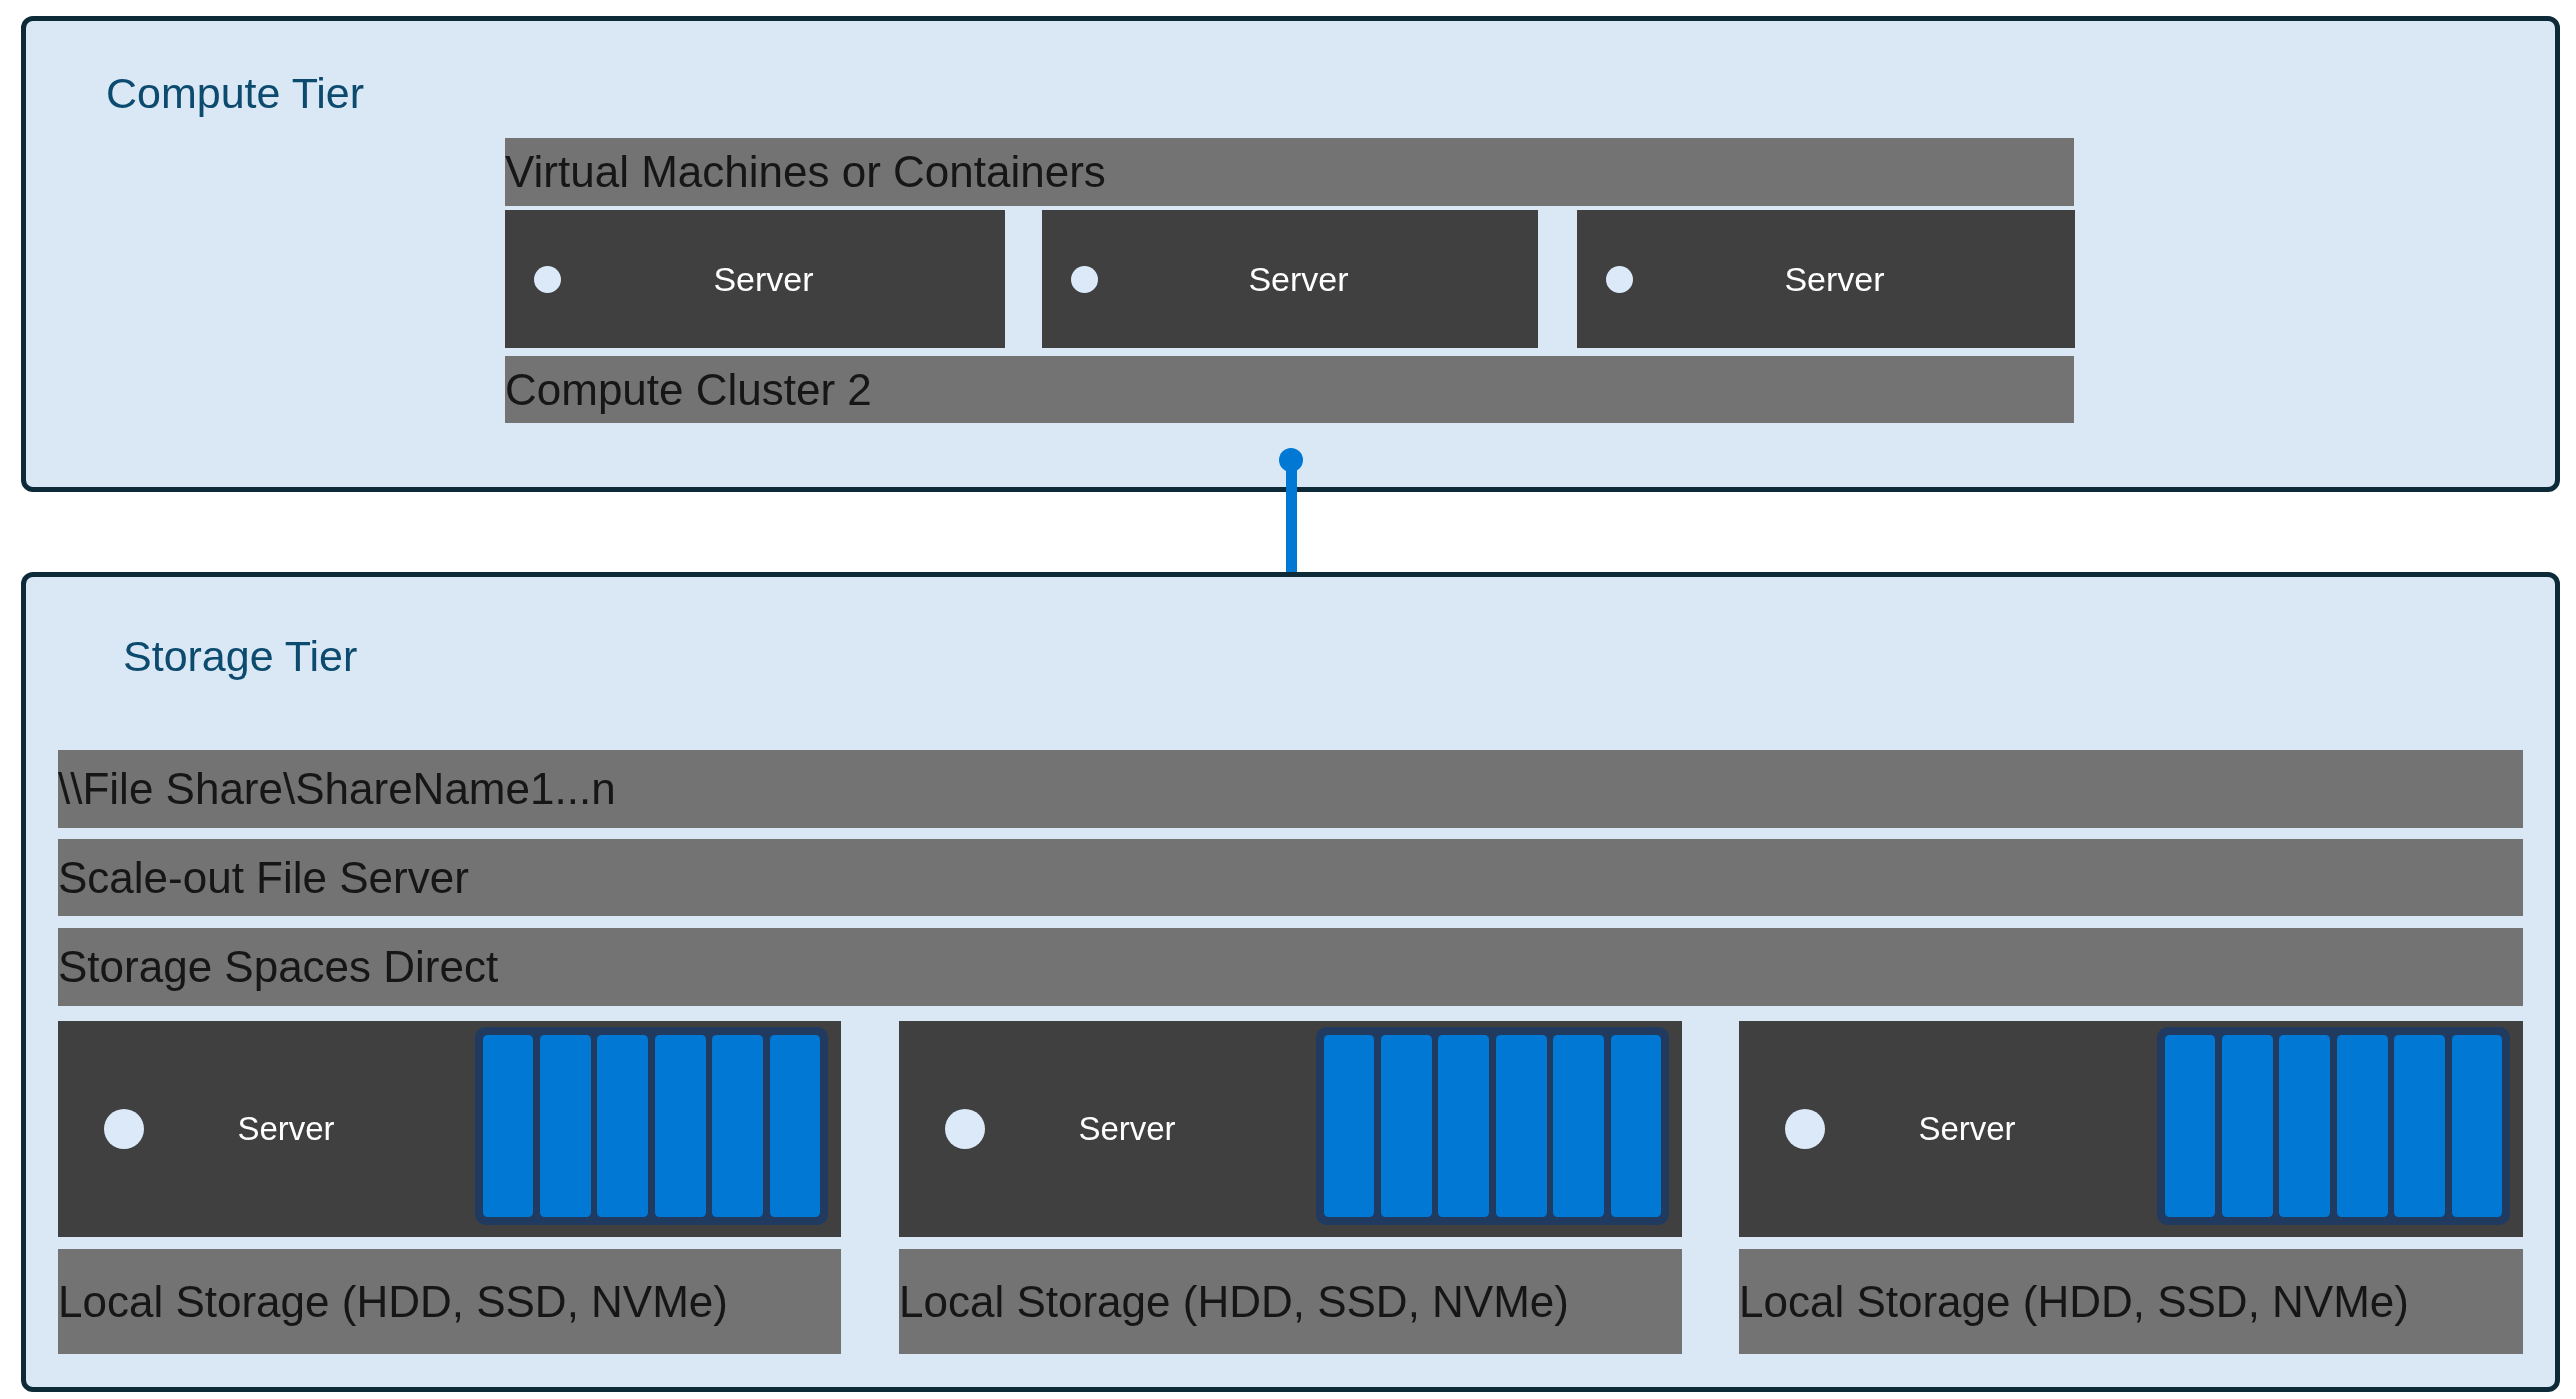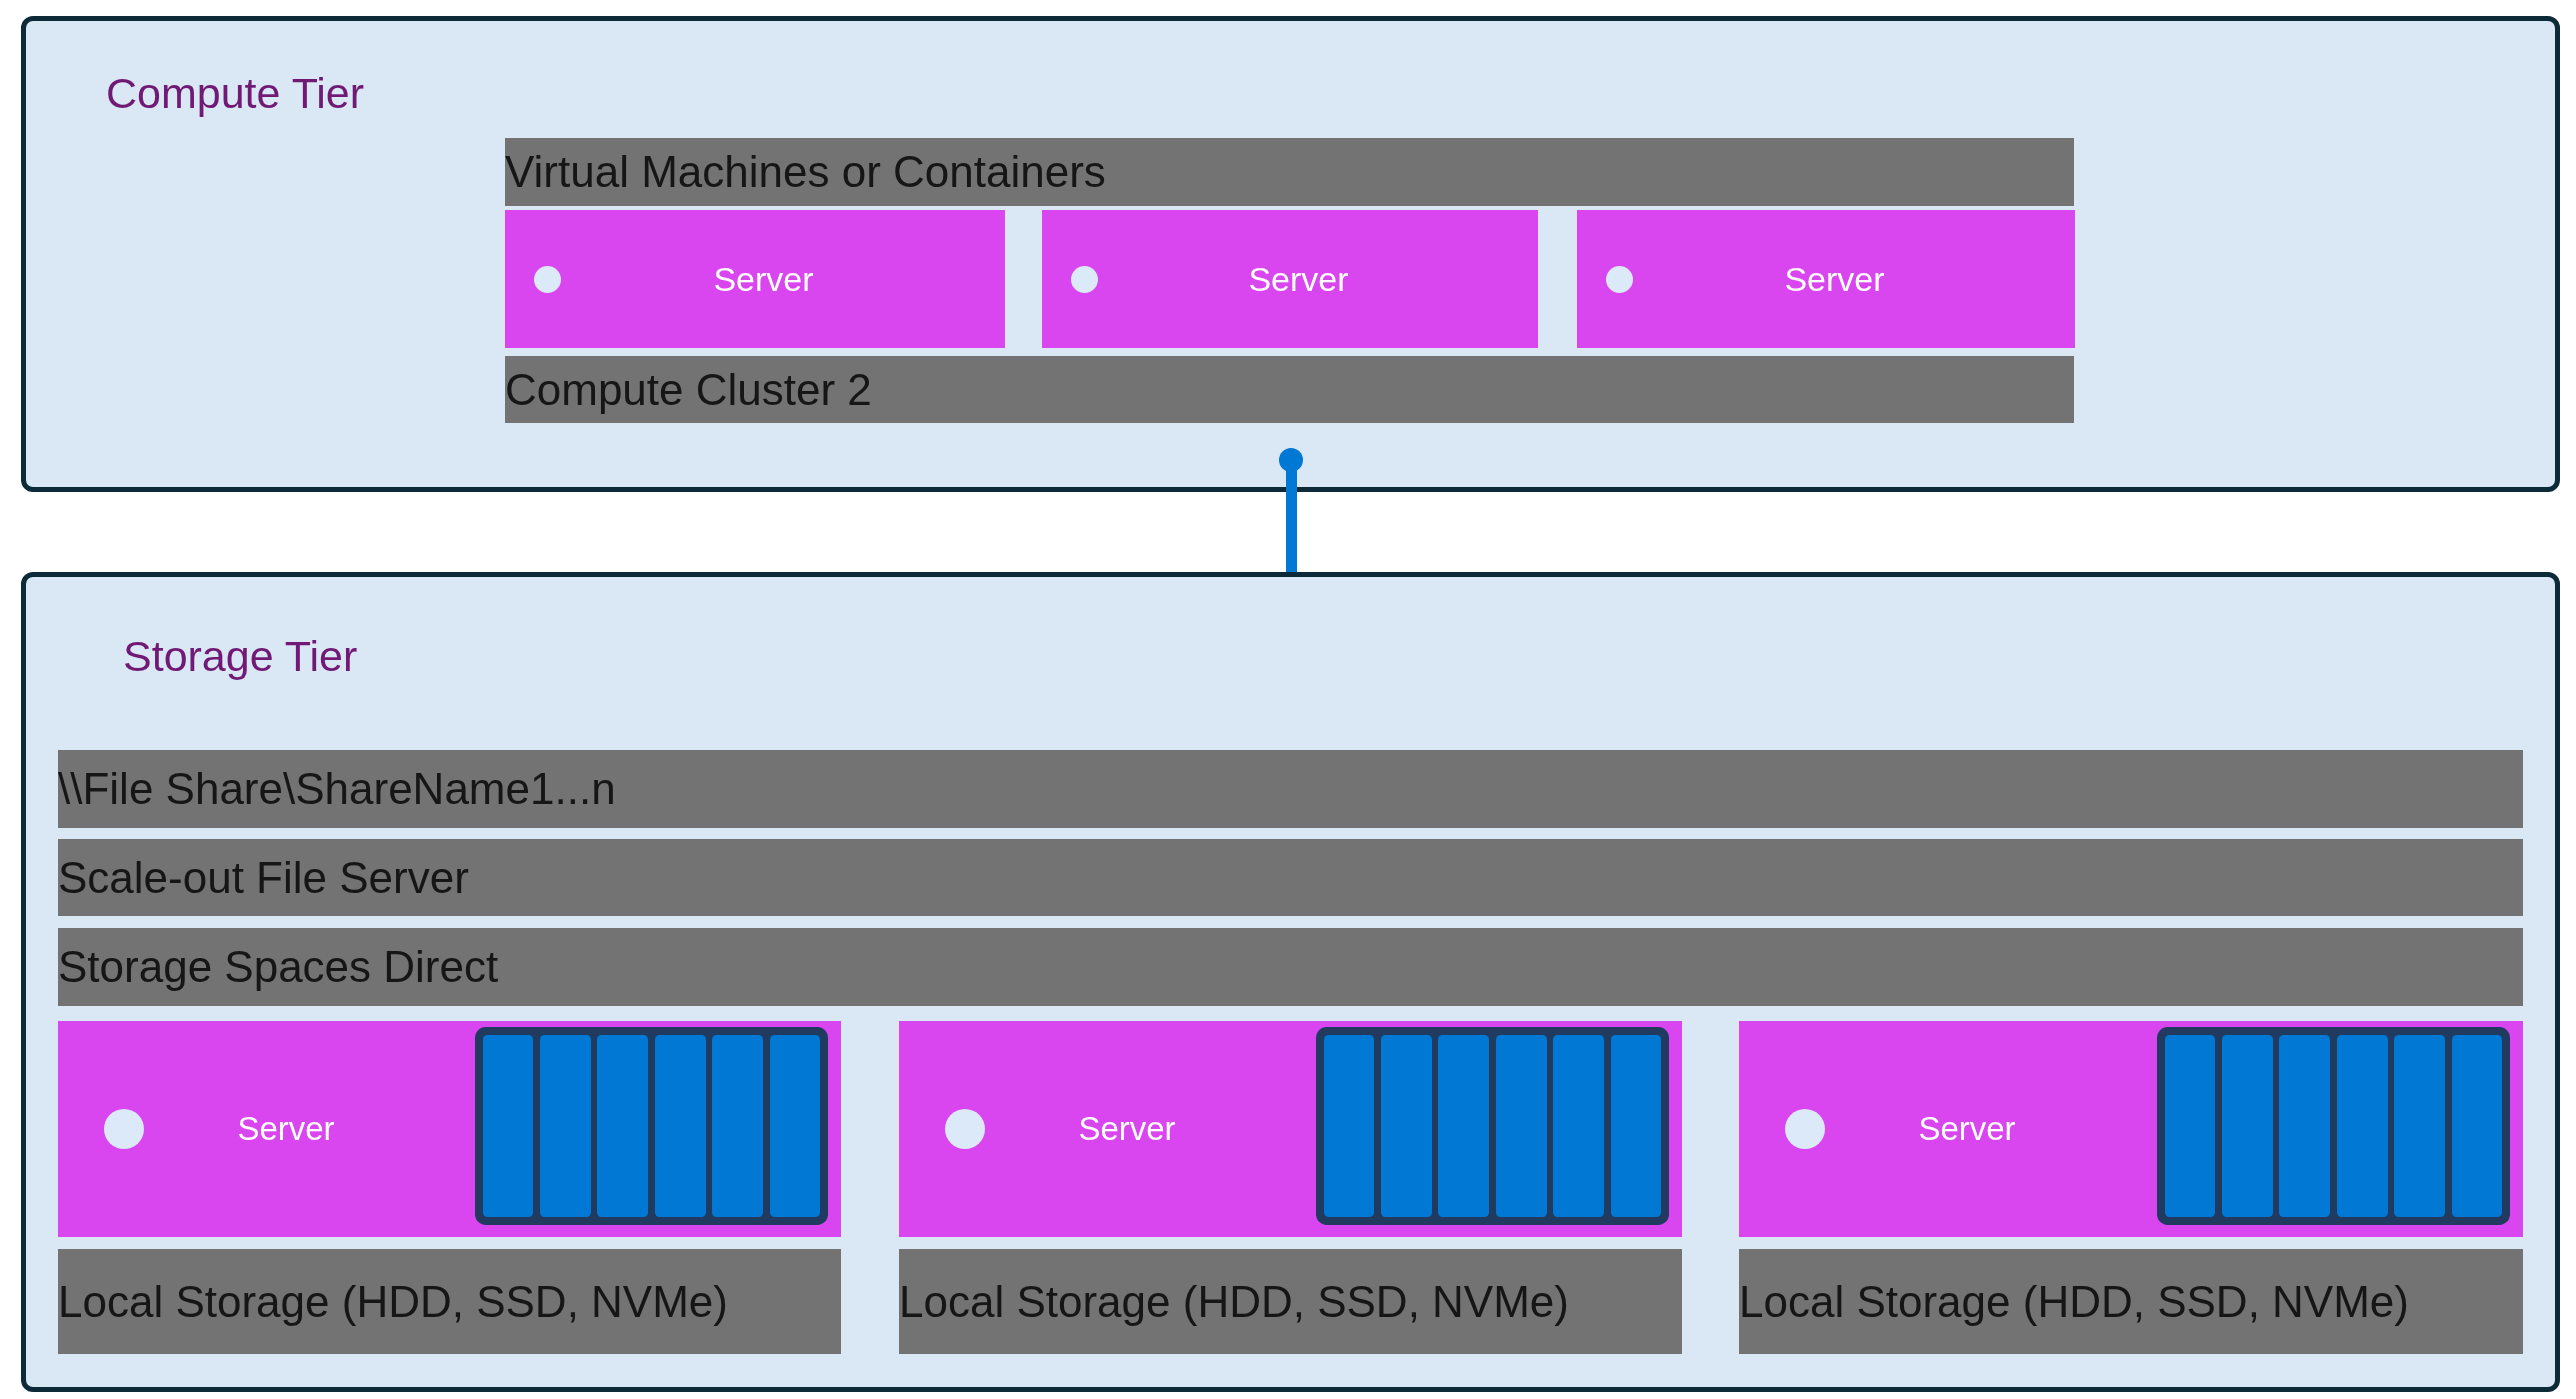--- a/index.html
+++ b/index.html
@@ -10,34 +10,34 @@
     position:absolute;
     background:#dae8f6;
     border:5.3px solid #0c2a38;
     border-radius:12px;
     box-sizing:border-box;
   }
   .tier-title{
     position:absolute;
     font-size:43px;
     line-height:1.1;
-    color:#701a75;
+    color:#0c4a6e;
     white-space:nowrap;
   }
   .gray-bar{
     position:absolute;
     background:#737373;
     display:flex;align-items:center;
     font-size:44px;color:#161616;
     box-sizing:border-box;
     white-space:nowrap;
   }
   .server-box{
     position:absolute;
-    background:#d946ef;
+    background:#404040;
     display:flex;align-items:center;justify-content:center;
     box-sizing:border-box;
     padding-left:17px;
   }
   .server-label{color:#ffffff;font-size:34px;white-space:nowrap;}
   .node-circle{
     position:absolute;
     border-radius:50%;
     background:#dbe9f8;
   }

